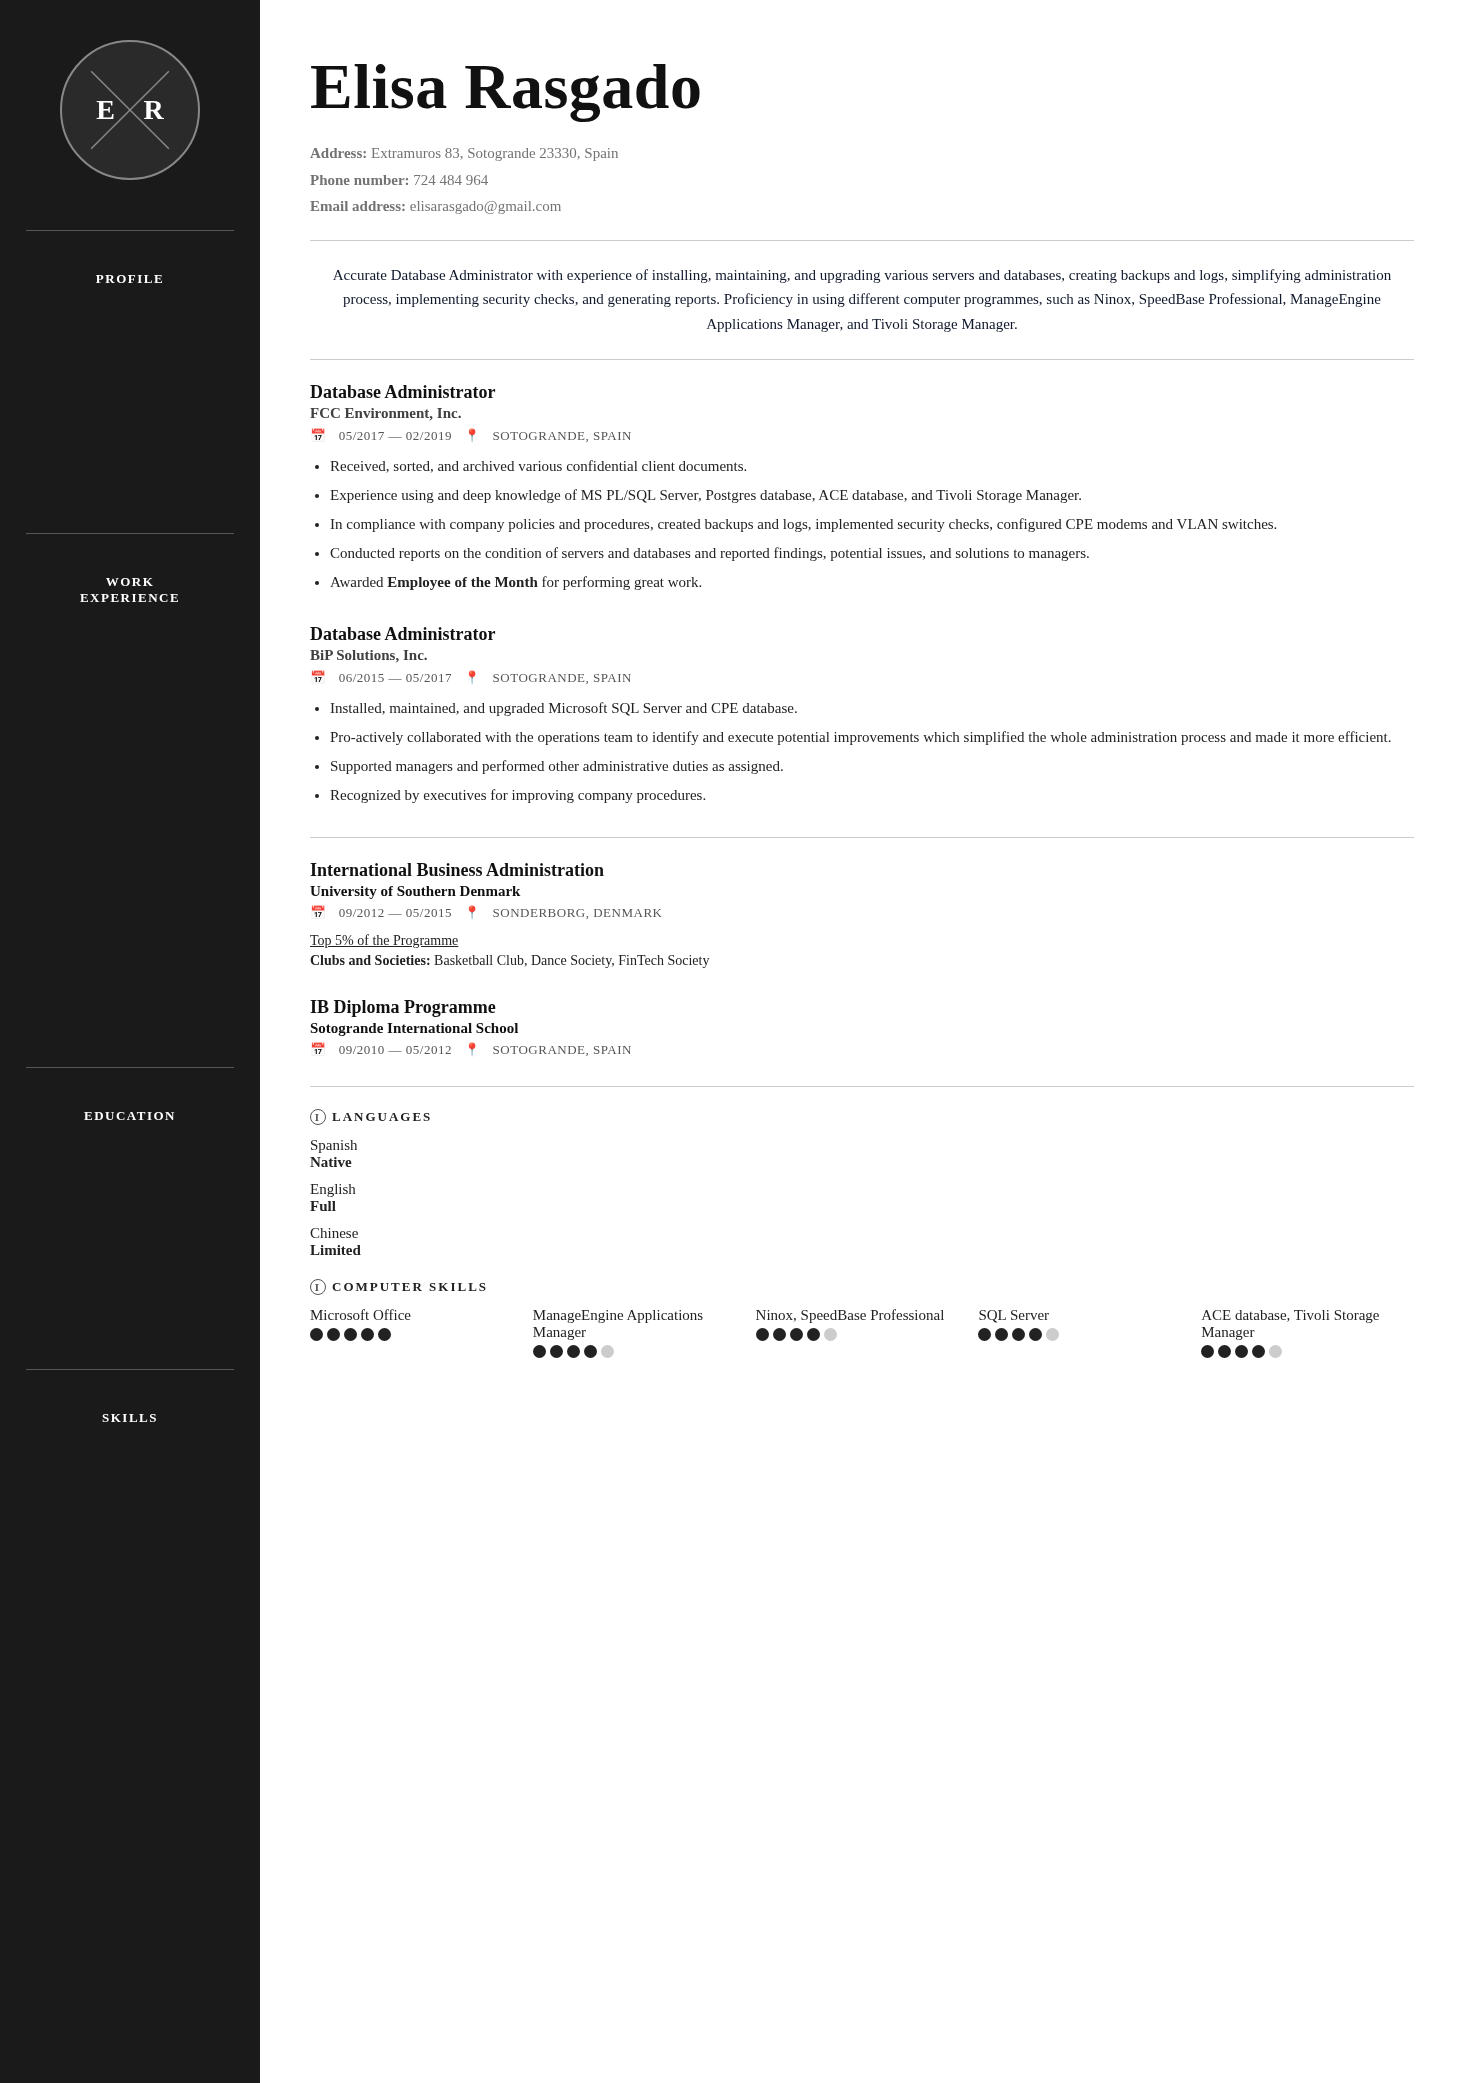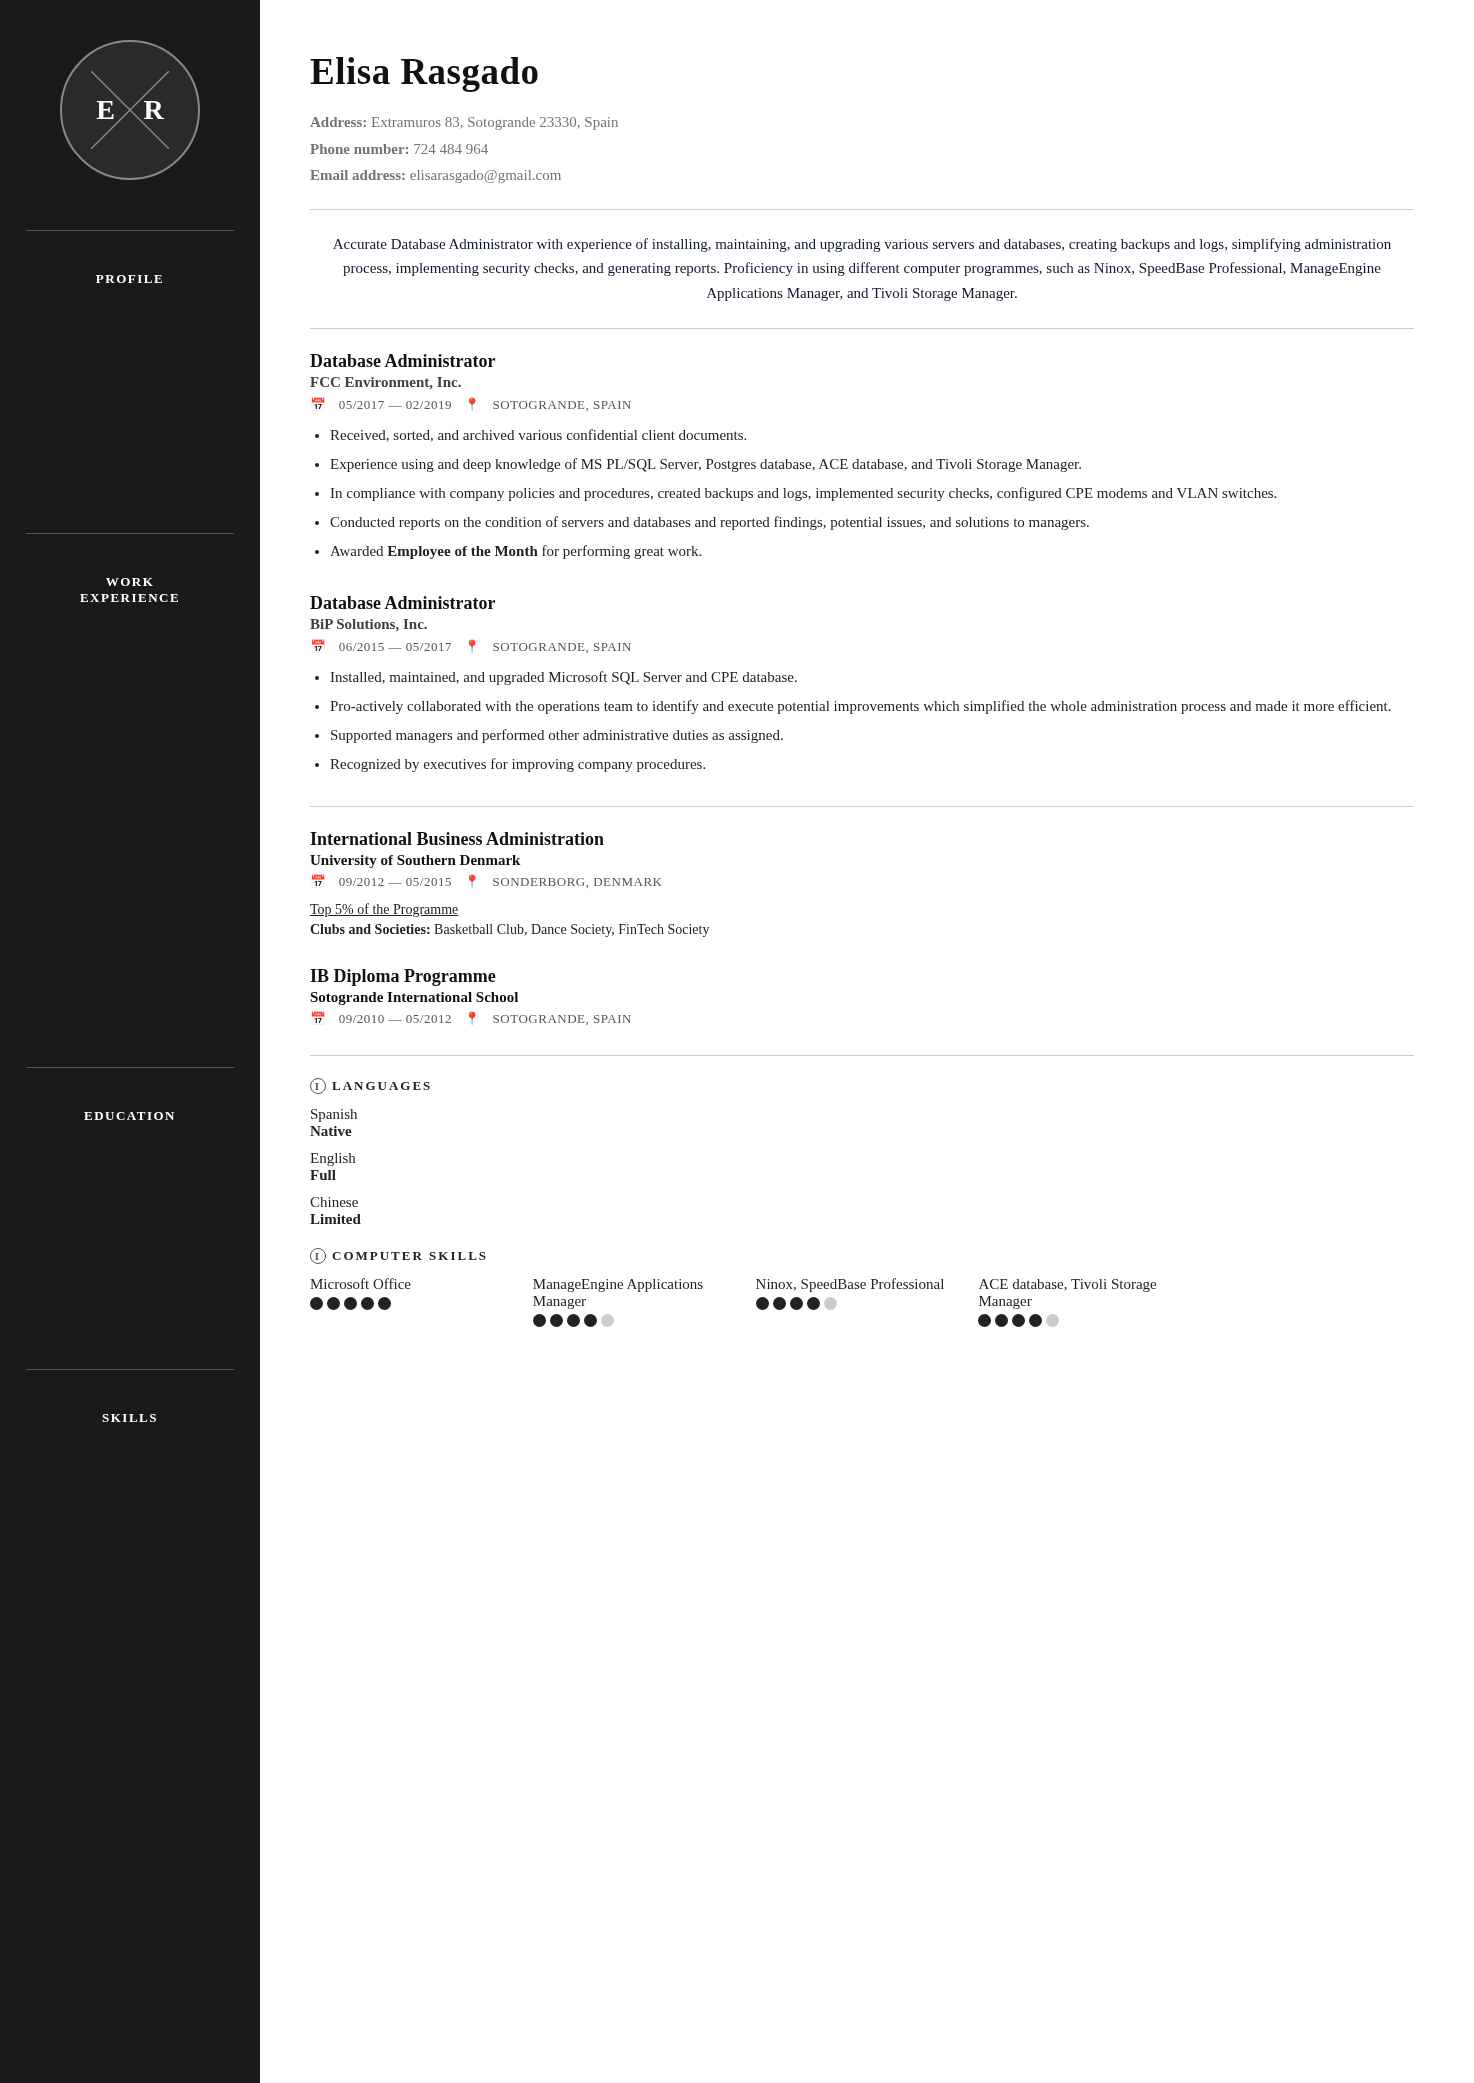--- a/index.html
+++ b/index.html
@@ -76,21 +76,21 @@
       color: #fff;
       margin: 20px 0 10px 0;
       text-transform: uppercase;
     }
     .main-content {
       flex: 1;
       padding: 50px 60px 50px 50px;
       background: #fff;
     }
     .name-title {
-      font-size: 37px;
+      font-size: 64px;
       font-weight: bold;
       font-family: 'Georgia', serif;
       color: #111;
       margin-bottom: 18px;
       letter-spacing: 0.5px;
     }
     .contact-info {
       margin-bottom: 20px;
     }
     .contact-row {
@@ -428,20 +428,30 @@
         <div class="dots">
           <div class="dot dot-filled"></div>
           <div class="dot dot-filled"></div>
           <div class="dot dot-filled"></div>
           <div class="dot dot-filled"></div>
           <div class="dot dot-empty"></div>
         </div>
       </div>
 
       <div>
+        <div class="comp-skill-name">SQL Server</div>
+        <div class="dots">
+          <div class="dot dot-filled"></div>
+          <div class="dot dot-filled"></div>
+          <div class="dot dot-filled"></div>
+          <div class="dot dot-filled"></div>
+          <div class="dot dot-empty"></div>
+        </div>
+      </div>
+      <div>
         <div class="comp-skill-name">ACE database, Tivoli Storage Manager</div>
         <div class="dots">
           <div class="dot dot-filled"></div>
           <div class="dot dot-filled"></div>
           <div class="dot dot-filled"></div>
           <div class="dot dot-filled"></div>
           <div class="dot dot-empty"></div>
         </div>
       </div>
       <div></div>

